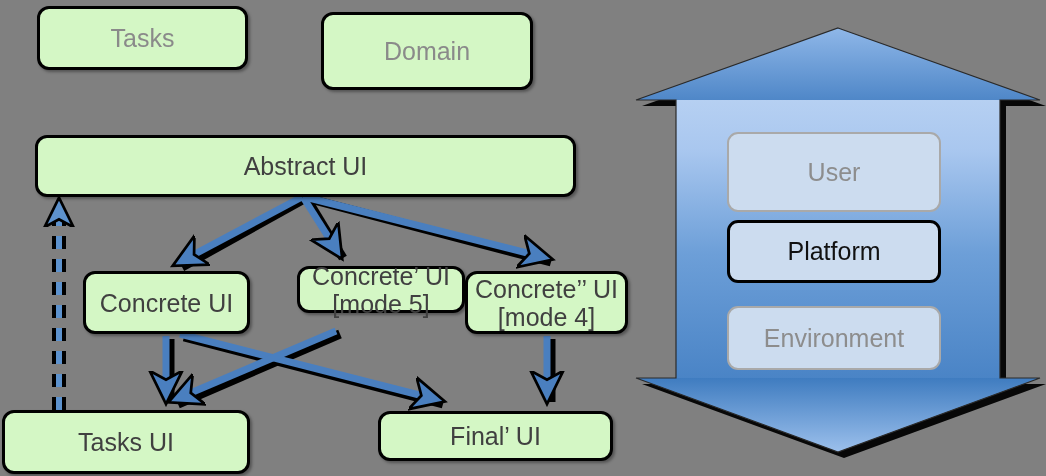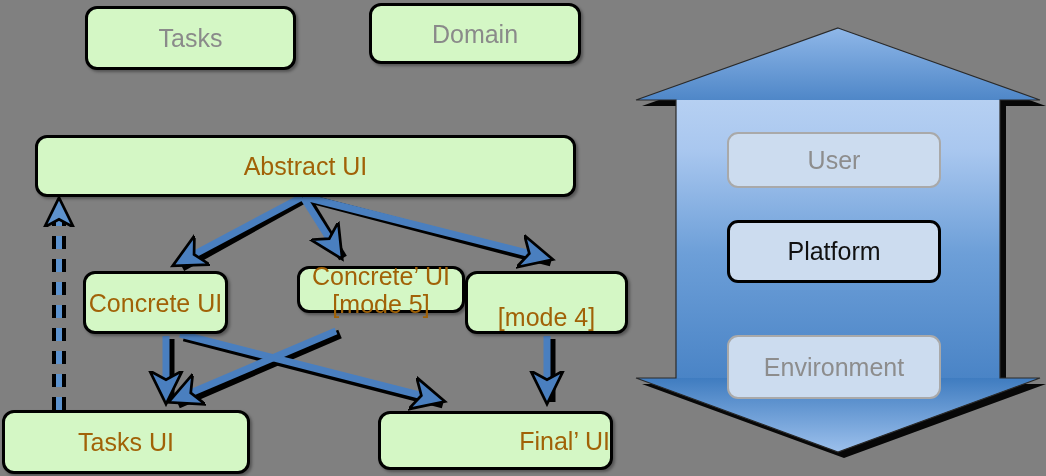--- a/index.html
+++ b/index.html
@@ -24,26 +24,26 @@
     position: absolute;
     box-sizing: border-box;
     background: #d4f7c5;
     border: 3px solid #000000;
     border-radius: 12px;
     display: flex;
     align-items: center;
     justify-content: center;
     text-align: center;
     line-height: 1.12;
-    color: #a16207;
+    color: #404040;
     font-size: 25px;
     z-index: 30;
     box-shadow: 2px 2px 3px rgba(0,0,0,0.35);
   }
-  .gbox.dim { color: #8a8a8a; margin-left: 48px; }
+  .gbox.dim { color: #8a8a8a; }
   .gbox .lbl { display: block; width: 100%; }
 
   
   #context-arrow {
     position: absolute;
     left: 630px;
     top: 20px;
     width: 416px;
     height: 440px;
     z-index: 10;
@@ -112,27 +112,27 @@
 
     <rect x="46" y="80" width="324" height="278" fill="url(#ctxgrad)"></rect>
 
     <path d="M 208 8 L 410 80 L 6 80 Z" fill="url(#headgrad)"></path>
 
     <path d="M 208 432 L 410 358 L 6 358 Z" fill="url(#footgrad)"></path>
 
     <path d="M 208 8 L 410 80 L 370 80 L 370 358 L 410 358 L 208 432 L 6 358 L 46 358 L 46 80 L 6 80 Z" fill="none" stroke="#2a2a2a" stroke-width="1.2"></path>
   </svg>
 
-  <div class="cbox muted" style="top:132px;height:56px;">
+  <div class="cbox muted" style="top:132px;height:80px;">
     <span>User</span>
   </div>
   <div class="cbox strong" style="top:220px;height:63px;">
     <span>Platform</span>
   </div>
-  <div class="cbox muted" style="top:306px;height:64px;margin-top:29px;">
+  <div class="cbox muted" style="top:306px;height:64px;">
     <span>Environment</span>
   </div>
 
   <svg id="flow" viewBox="0 0 1046 476" aria-hidden="true">
     <defs>
 
       <marker id="ahBlue" viewBox="0 0 12 12" refX="9" refY="6" markerWidth="5.2" markerHeight="5.2" orient="auto-start-reverse">
         <path d="M 0 0.6 L 11 6 L 0 11.4 L 3 6 Z" fill="#4a7fbf" stroke="#000" stroke-width="0.9"></path>
       </marker>
       <marker id="ahBlack" viewBox="0 0 12 12" refX="9" refY="6" markerWidth="5.2" markerHeight="5.2" orient="auto-start-reverse">
@@ -166,49 +166,49 @@
     <g>
       <path d="M 59 410 L 59 208" stroke="#000000" stroke-width="14" stroke-dasharray="13 10" fill="none"></path>
     </g>
     <path d="M 59 410 L 59 203" stroke="#5d92cd" stroke-width="6" stroke-dasharray="13 10" fill="none" marker-end="url(#ahDash)"></path>
   </svg>
 
   <div class="gbox dim" style="left:37px;top:6px;width:211px;height:64px;">
     <span class="lbl">Tasks</span>
   </div>
 
-  <div class="gbox dim" style="left:321px;top:3px;width:212px;height:61px;">
+  <div class="gbox dim" style="left:321px;top:12px;width:212px;height:78px;">
     <span class="lbl">Domain</span>
   </div>
 
   <div class="gbox" style="left:35px;top:135px;width:541px;height:62px;">
     <span class="lbl">Abstract UI</span>
   </div>
 
-  <div class="gbox" style="left:83px;top:271px;width:145px;height:63px;">
+  <div class="gbox" style="left:83px;top:271px;width:167px;height:63px;">
     <span class="lbl">
       <span>Concrete UI</span><br>
     </span>
   </div>
 
   <div class="gbox" style="left:273px;top:266px;width:168px;height:47px;margin-left:24px;">
     <span class="lbl">
       <span>Concrete’ UI</span><br>
       <span>[mode 5]</span>
     </span>
   </div>
 
   <div class="gbox" style="left:465px;top:271px;width:163px;height:63px;">
     <span class="lbl">
-      <br>
+      <span>Concrete’’ UI</span><br>
       <span>[mode 4]</span>
     </span>
   </div>
 
   <div class="gbox" style="left:2px;top:410px;width:248px;height:64px;">
     <span class="lbl">Tasks UI</span>
   </div>
 
-  <div class="gbox" style="left:378px;top:411px;width:235px;height:59px;text-align:right;">
+  <div class="gbox" style="left:378px;top:411px;width:235px;height:50px;">
     <span class="lbl">Final’ UI</span>
   </div>
 
 </div>
 
 </body></html>

